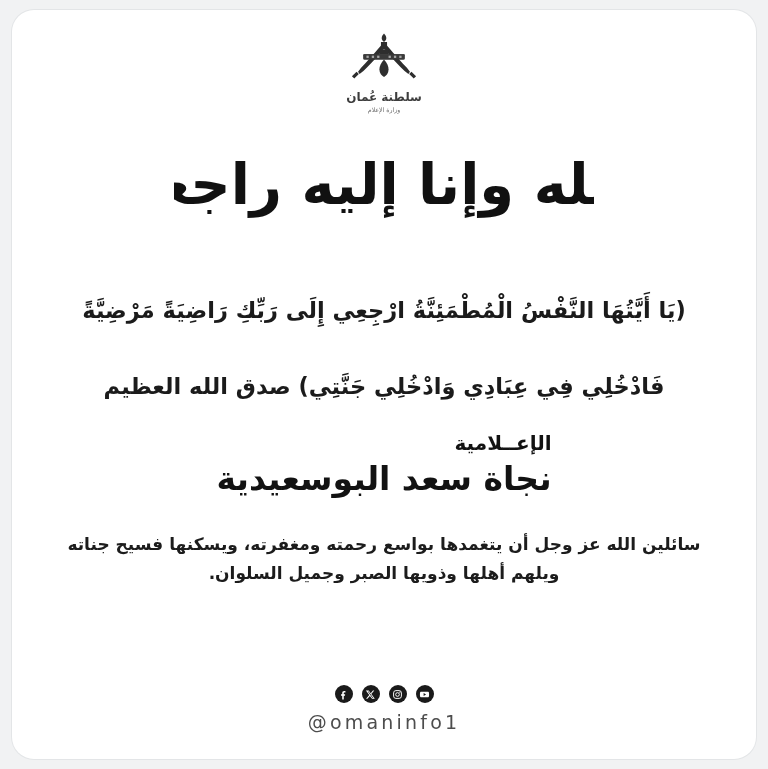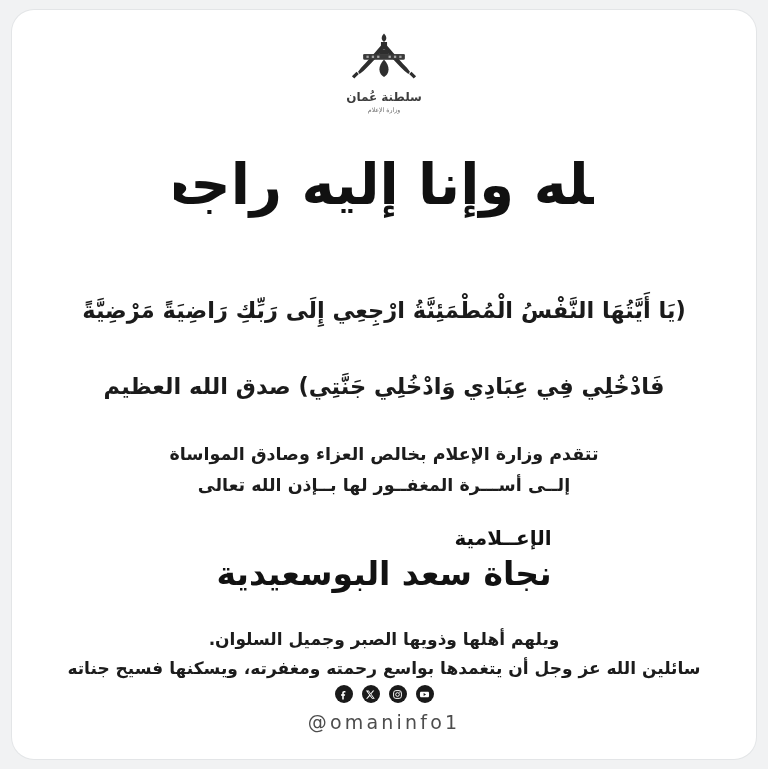--- a/index.html
+++ b/index.html
@@ -223,33 +223,29 @@
       <svg viewBox="0 0 420 106" preserveAspectRatio="xMidYMid meet" aria-hidden="true">
         <text class="calligraphy-line" x="210" y="72" text-anchor="middle">إنا لله وإنا إليه راجعون</text>
       </svg>
     </div>
 
     <div class="verse">
       <div>(يَا أَيَّتُهَا النَّفْسُ الْمُطْمَئِنَّةُ ارْجِعِي إِلَى رَبِّكِ رَاضِيَةً مَرْضِيَّةً</div>
       <div>فَادْخُلِي فِي عِبَادِي وَادْخُلِي جَنَّتِي) صدق الله العظيم</div>
     </div>
 
-    <div class="condolence">
-      <div>تتقدم وزارة الإعلام بخالص العزاء وصادق المواساة</div>
-      <div>إلــى أســـرة المغفــور لها بــإذن الله تعالى</div>
-    </div>
 
     <div class="deceased">
       <div class="deceased-title">الإعــلامية</div>
       <div class="deceased-name">نجاة سعد البوسعيدية</div>
     </div>
 
     <div class="prayer">
+      <div>سائلين الله عز وجل أن يتغمدها بواسع رحمته ومغفرته، ويسكنها فسيح جناته</div>
       <div>ويلهم أهلها وذويها الصبر وجميل السلوان.</div>
-      <div>سائلين الله عز وجل أن يتغمدها بواسع رحمته ومغفرته، ويسكنها فسيح جناته</div>
     </div>
 
     <div class="footer">
       <div class="social-row">
 
         <span class="social-icon">
           <svg viewBox="0 0 24 24" fill="#ffffff" aria-hidden="true">
               <path d="M14.2 7.5h2V4.6c-.4-.05-1.5-.15-2.8-.15-2.8 0-4.2 1.6-4.2 4.5v2.3H6.6v3.3h2.6v8.3h3.4v-8.3h2.6l.4-3.3h-3V9.3c0-1 .3-1.8 1.6-1.8z"></path>
             </svg>
         </span>

